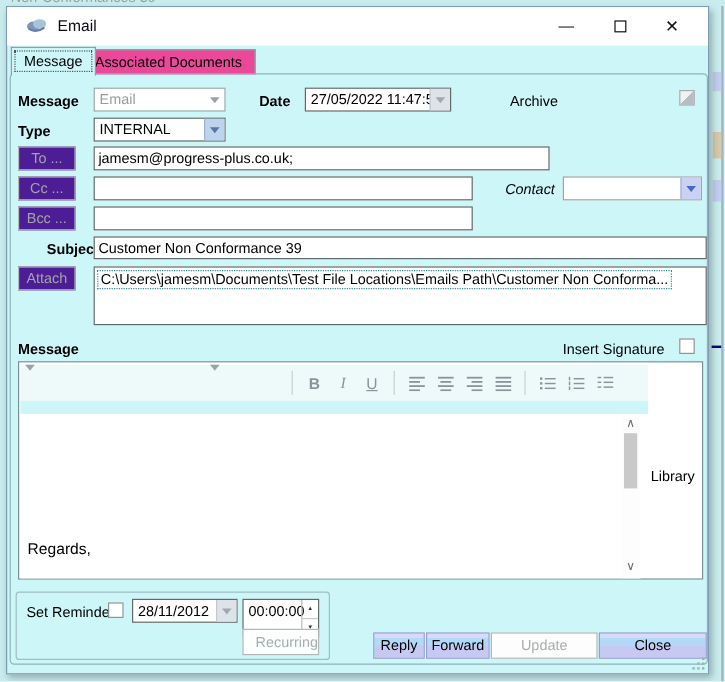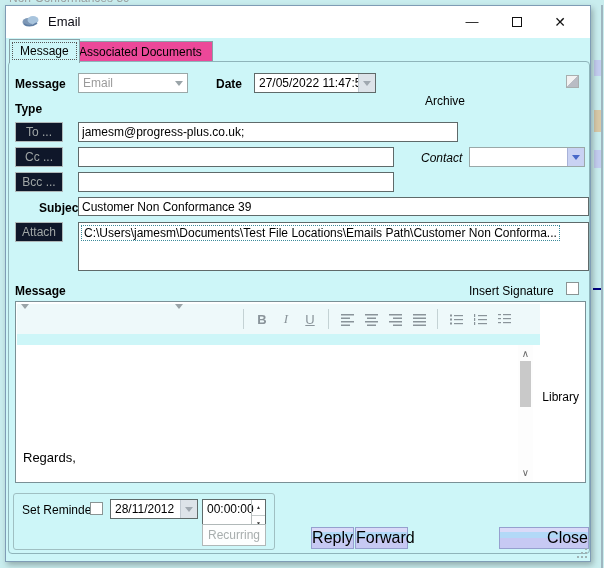--- a/index.html
+++ b/index.html
@@ -54,21 +54,21 @@
   .combo.disabled { border-color:#9aa8a8; }
   .combo.disabled .cv { color:#9b9b9b; }
   .cbtn.dis { background:#dde3e9; border-left:1px solid #c0c8d0; }
   .cbtn.dis .tri { border-top-color:#a0a8b0; }
   .cbtn.blue { background:#bcd4ee; border-left:1px solid #9db4cf; }
   .cbtn.lav { background:#c9d2f3; border-left:1px solid #a8b2d8; }
   .cbtn.lav .tri { border-top-color:#4868c8; }
   .cbtn.plain { background:transparent; }
   .cbtn.plain .tri { border-top-color:#9aa4a8; }
 
-  .sbtn { position:absolute; width:48px; height:20px; background:#0f172a; border:1px solid #b0b8b8;
+  .sbtn { position:absolute; width:48px; height:20px; background:#4c1d95; border:1px solid #b0b8b8;
           color:#a0a6a6; font-size:12px; text-align:center; line-height:18px; }
 
   .chk { position:absolute; width:13px; height:13px; border:1px solid #8a9494; background:#fff; }
   .chk.dis { border-color:#a8aeae; background:linear-gradient(135deg,#f2f2f2 48%,#b9bcc4 48%); }
 
   
   .attach-box { position:absolute; background:#fff; border:1px solid #5f6a6a; }
   .attach-item { display:inline-block; margin:2px 0 0 2px; padding:0 2px; font-size:12px; border:1px dotted #3a8a9a; white-space:nowrap; }
 
   
@@ -90,24 +90,24 @@
   .library { position:absolute; right:6px; top:88px; font-size:12px; color:#000; }
 
   
   .group { position:absolute; left:7px; top:487px; width:262px; height:57px; border:1px solid #9fbfc2; border-radius:3px; }
   .spinner { position:absolute; height:32px; border:1px solid #5f6a6a; background:#fff; }
   .spin-val { position:absolute; left:4px; top:2px; font-size:12px; }
   .spin-btns { position:absolute; right:0; top:0; bottom:0; width:14px; border-left:1px solid #b6bcbc; display:flex; flex-direction:column; }
   .spin-btns div { flex:1; display:flex; align-items:center; justify-content:center; font-size:5px; color:#333; }
   .spin-btns .up { border-bottom:1px solid #c6cccc; }
 
-  .rec-btn { position:absolute; border:1px solid #b0b8b8; background:#fdfefe; color:#a8aeae; font-size:12px; text-align:center; }
-
-  
-  .abtn { position:absolute; top:521px; height:22px; border:1px solid #96a0cf; font-size:16px; text-align:right; line-height:20px; color:#000;
+  .rec-btn { position:absolute; border:1px solid #b0b8b8; background:#fdfefe; color:#a8aeae; font-size:12px; text-align:right; }
+
+  
+  .abtn { position:absolute; top:521px; height:22px; border:1px solid #96a0cf; font-size:12px; text-align:center; line-height:20px; color:#000;
           background:linear-gradient(to bottom,#dadaf8 0%,#dadaf8 18%,#b2d9f7 18%,#b2d9f7 50%,#c7c9f3 50%,#c7c9f3 100%); }
   .abtn.disabled { background:#fdfdfd; color:#a8aeae; border-color:#b0b8b8; }
 
   .grip { position:absolute; right:3px; bottom:3px; width:11px; height:11px; }
   .grip i { position:absolute; width:2px; height:2px; background:#9fb3b5; }
 </style>
 </head>
 <body>
 
 <div id="stage">
@@ -152,24 +152,30 @@
           <i class="tri"></i>
         </span>
     </div>
     <span class="lbl b" style="left:210px;top:71px;">Date</span>
     <div class="combo" style="left:248px;top:67px;width:122px;">
       <span class="cv">27/05/2022 11:47:55</span>
       <span class="cbtn dis">
           <i class="tri"></i>
         </span>
     </div>
-    <span class="lbl" style="left:419px;top:88px;">Archive</span>
+    <span class="lbl" style="left:419px;top:71px;">Archive</span>
     <div class="chk dis" style="left:560px;top:69px;"></div>
 
     <span class="lbl b" style="left:9px;top:96px;">Type</span>
+    <div class="combo" style="left:72px;top:92px;width:110px;">
+      <span class="cv">INTERNAL</span>
+      <span class="cbtn blue">
+          <i class="tri"></i>
+        </span>
+    </div>
 
     <div class="sbtn" style="left:9px;top:116px;">To ...</div>
     <input class="tbx" style="left: 72px; top: 116px; width: 380px;" value="jamesm@progress-plus.co.uk;">
     <div class="sbtn" style="left:9px;top:141px;">Cc ...</div>
     <input class="tbx" style="left: 72px; top: 141px; width: 316px;" value="">
     <span class="lbl" style="left:415px;top:145px;font-style:italic;">Contact</span>
     <div class="combo" style="left:463px;top:141px;width:116px;border-color:#9aa8a8;">
       <span class="cv"></span>
       <span class="cbtn lav">
           <i class="tri"></i>
@@ -293,20 +299,21 @@
         <div class="spin-btns">
           <div class="up">▲</div>
           <div>▼</div>
         </div>
       </div>
       <div class="rec-btn" style="left:188px;top:30px;width:64px;height:22px;line-height:20px;">Recurring</div>
     </div>
 
     <div class="abtn" style="left:305px;width:43px;">Reply</div>
     <div class="abtn" style="left:349px;width:53px;">Forward</div>
+    <div class="abtn disabled" style="left:403px;width:89px;">Update</div>
     <div class="abtn" style="left:493px;width:90px;">Close</div>
 
     <div class="grip">
       <i style="right:0;bottom:0;position:absolute;"></i>
       <i style="right:4px;bottom:0;position:absolute;"></i>
       <i style="right:0;bottom:4px;position:absolute;"></i>
       <i style="right:8px;bottom:0;position:absolute;"></i>
       <i style="right:0;bottom:8px;position:absolute;"></i>
       <i style="right:4px;bottom:4px;position:absolute;"></i>
     </div>

